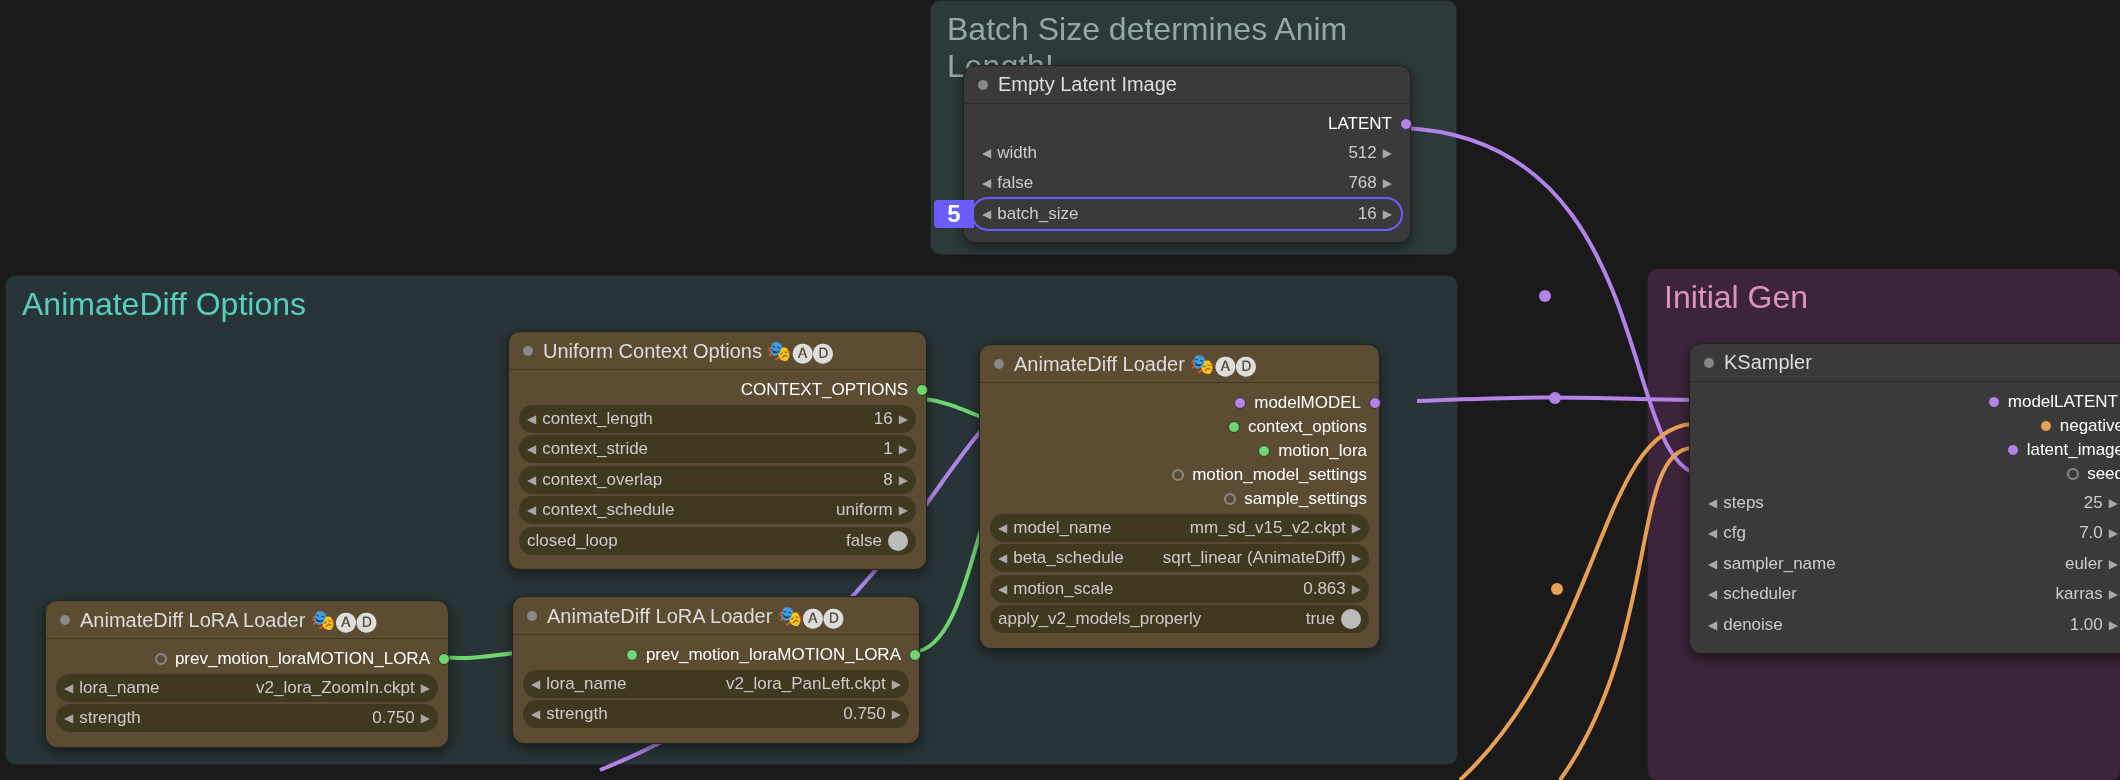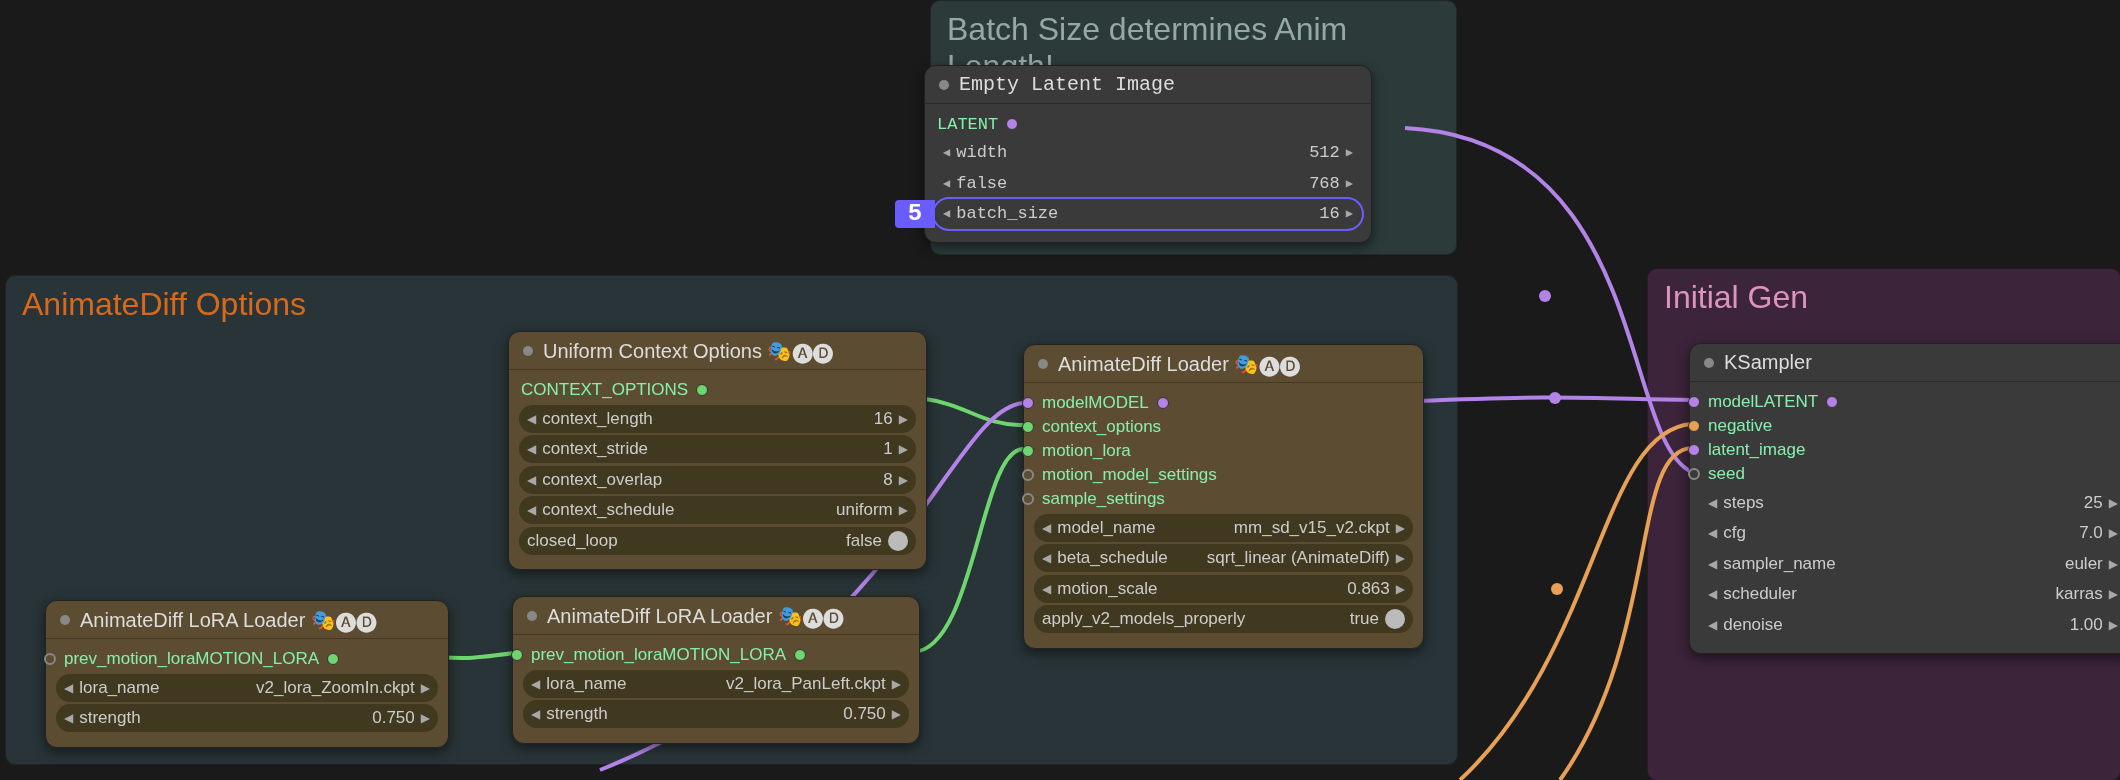--- a/index.html
+++ b/index.html
@@ -40,21 +40,21 @@
   }
   .group.batch {
     left: 930px; top: 0px; width: 527px; height: 255px;
     background: rgba(60,85,85,0.55);
   }
   .group.batch .group-title { color: #a8bcbc; }
   .group.anim {
     left: 5px; top: 275px; width: 1453px; height: 490px;
     background: rgba(53,75,80,0.55);
   }
-  .group.anim .group-title { color: #f97316; }
+  .group.anim .group-title { color: #5eead4; }
   .group.initial {
     left: 1647px; top: 268px; width: 474px; height: 513px;
     background: rgba(90,45,85,0.55);
   }
   .group.initial .group-title { color: #f9a8d4; }
 
   
   .node {
     position: absolute;
     border-radius: 12px;
@@ -83,25 +83,25 @@
     white-space: nowrap;
   }
   .node-body {
     padding: 8px 10px 12px 10px;
     position: relative;
   }
 
   
   .port-row {
     display: flex;
-    justify-content: flex-start;
+    justify-content: flex-end;
     align-items: center;
     height: 24px;
     font-size: 17px;
-    color: #86efac;
+    color: #ffffff;
     position: relative;
     padding: 0 2px;
   }
   .port-left { display: flex; align-items: center; gap: 8px; }
   .port-right { display: flex; align-items: center; gap: 8px; }
   .port-circle {
     width: 12px; height: 12px; border-radius: 50%;
     border: 1px solid #333;
     flex-shrink: 0;
   }
@@ -197,21 +197,21 @@
     <path d="M 1460 780 C 1600 650, 1600 430, 1692 424" stroke="#e8a055" stroke-width="4" fill="none"></path>
     <circle cx="1557" cy="589" r="6" fill="#e8a055"></circle>
 
     <path d="M 1560 780 C 1660 640, 1630 450, 1692 448" stroke="#e8a055" stroke-width="4" fill="none"></path>
 
     <path d="M 2055 400 C 2090 400, 2100 390, 2120 388" stroke="#b383e8" stroke-width="4" fill="none"></path>
 
     <path d="M 2070 440 C 2100 445, 2100 460, 2120 470" stroke="#888" stroke-width="3" fill="none"></path>
   </svg>
 
-  <div class="node" style="left:924px; top:65px; width:448px;font-family:Liberation Mono, monospace;">
+  <div class="node" style="left:963px; top:65px; width:448px;">
     <div class="node-header">
       <div class="node-dot"></div>
       <div class="node-title">Empty Latent Image</div>
     </div>
     <div class="node-body">
       <div class="port-row">
         <span></span>
         <div class="port-right">
           <span>LATENT</span>
           <div class="port-circle c-purple" style="margin-right:-14px"></div>
@@ -309,21 +309,21 @@
             <span>closed_loop</span>
           </span>
         <span class="value">
             <span>false</span>
             <span class="pill"></span>
           </span>
       </div>
     </div>
   </div>
 
-  <div class="node brown" style="left:1023px; top:344px; width:401px;">
+  <div class="node brown" style="left:979px; top:344px; width:401px;">
     <div class="node-header">
       <div class="node-dot"></div>
       <div class="node-title">AnimateDiff Loader 🎭🅐🅓</div>
     </div>
     <div class="node-body">
       <div class="port-row">
         <div class="port-left">
             <div class="port-circle c-purple" style="margin-left:-14px"></div>
             <span>model</span>
           </div>

